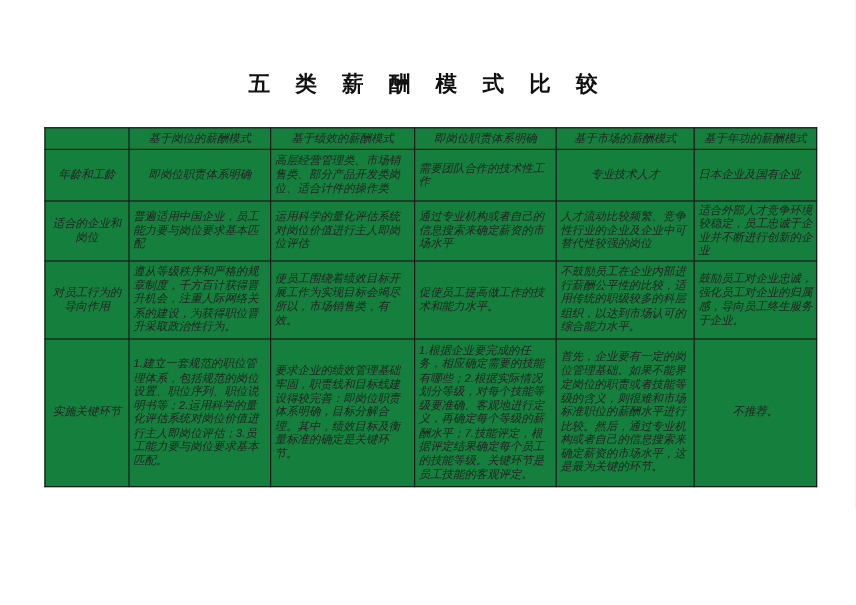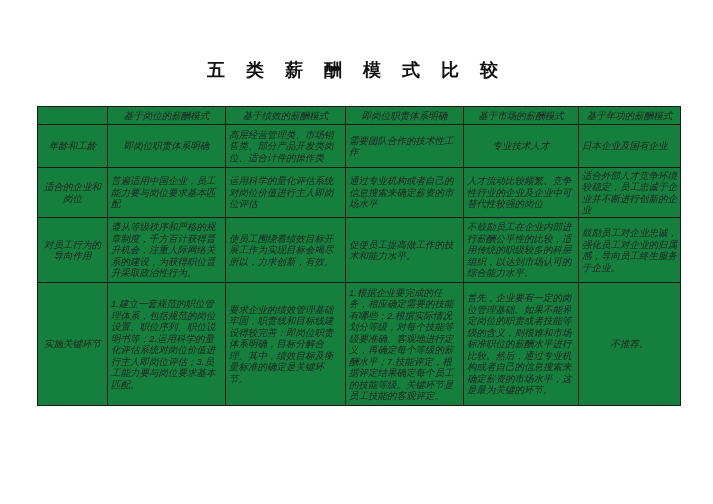--- a/index.html
+++ b/index.html
@@ -120,21 +120,21 @@
       <td>普遍适用中国企业，员工能力要与岗位要求基本匹配</td>
       <td>运用科学的量化评估系统对岗位价值进行主人即岗位评估</td>
       <td>通过专业机构或者自己的信息搜索来确定薪资的市场水平</td>
       <td>人才流动比较频繁、竞争性行业的企业及企业中可替代性较强的岗位</td>
       <td>适合外部人才竞争环境较稳定，员工忠诚于企业并不断进行创新的企业</td>
     </tr>
 
     <tr class="hr4">
       <td class="rowlabel">对员工行为的导向作用</td>
       <td>遵从等级秩序和严格的规章制度，千方百计获得晋升机会，注重人际网络关系的建设，为获得职位晋升采取政治性行为。</td>
-      <td>使员工围绕着绩效目标开展工作为实现目标会竭尽所以，力求创新，有效。</td>
+      <td>使员工围绕着绩效目标开展工作为实现目标会竭尽所以，市场销售类，有效。</td>
       <td>促使员工提高做工作的技术和能力水平。</td>
       <td>不鼓励员工在企业内部进行薪酬公平性的比较，适用传统的职级较多的科层组织，以达到市场认可的综合能力水平。</td>
       <td>鼓励员工对企业忠诚，强化员工对企业的归属感，导向员工终生服务于企业。</td>
     </tr>
 
     <tr class="hr5">
       <td class="rowlabel">实施关键环节</td>
       <td>1.建立一套规范的职位管理体系，包括规范的岗位设置、职位序列、职位说明书等；2.运用科学的量化评估系统对岗位价值进行主人即岗位评估；3.员工能力要与岗位要求基本匹配。</td>
       <td>要求企业的绩效管理基础牢固，职责线和目标线建设得较完善：即岗位职责体系明确，目标分解合理。其中，绩效目标及衡量标准的确定是关键环节。</td>
       <td>1.根据企业要完成的任务，相应确定需要的技能有哪些；2.根据实际情况划分等级，对每个技能等级要准确、客观地进行定义，再确定每个等级的薪酬水平；7.技能评定，根据评定结果确定每个员工的技能等级。关键环节是员工技能的客观评定。</td>

